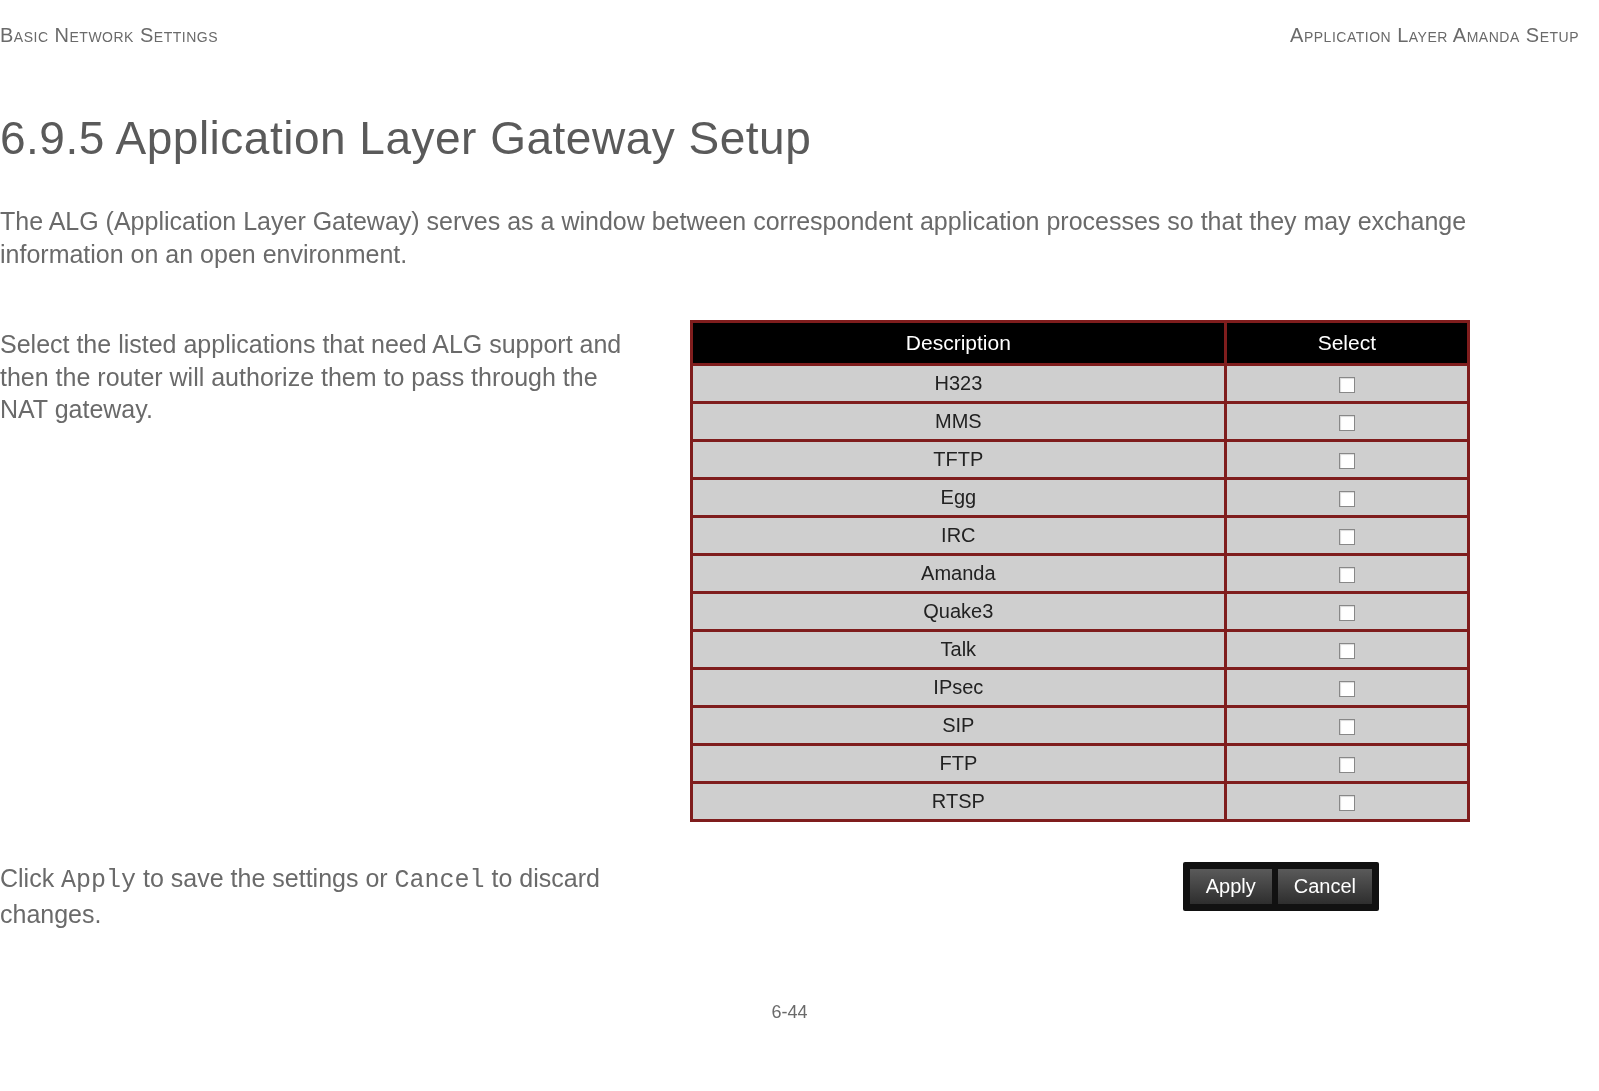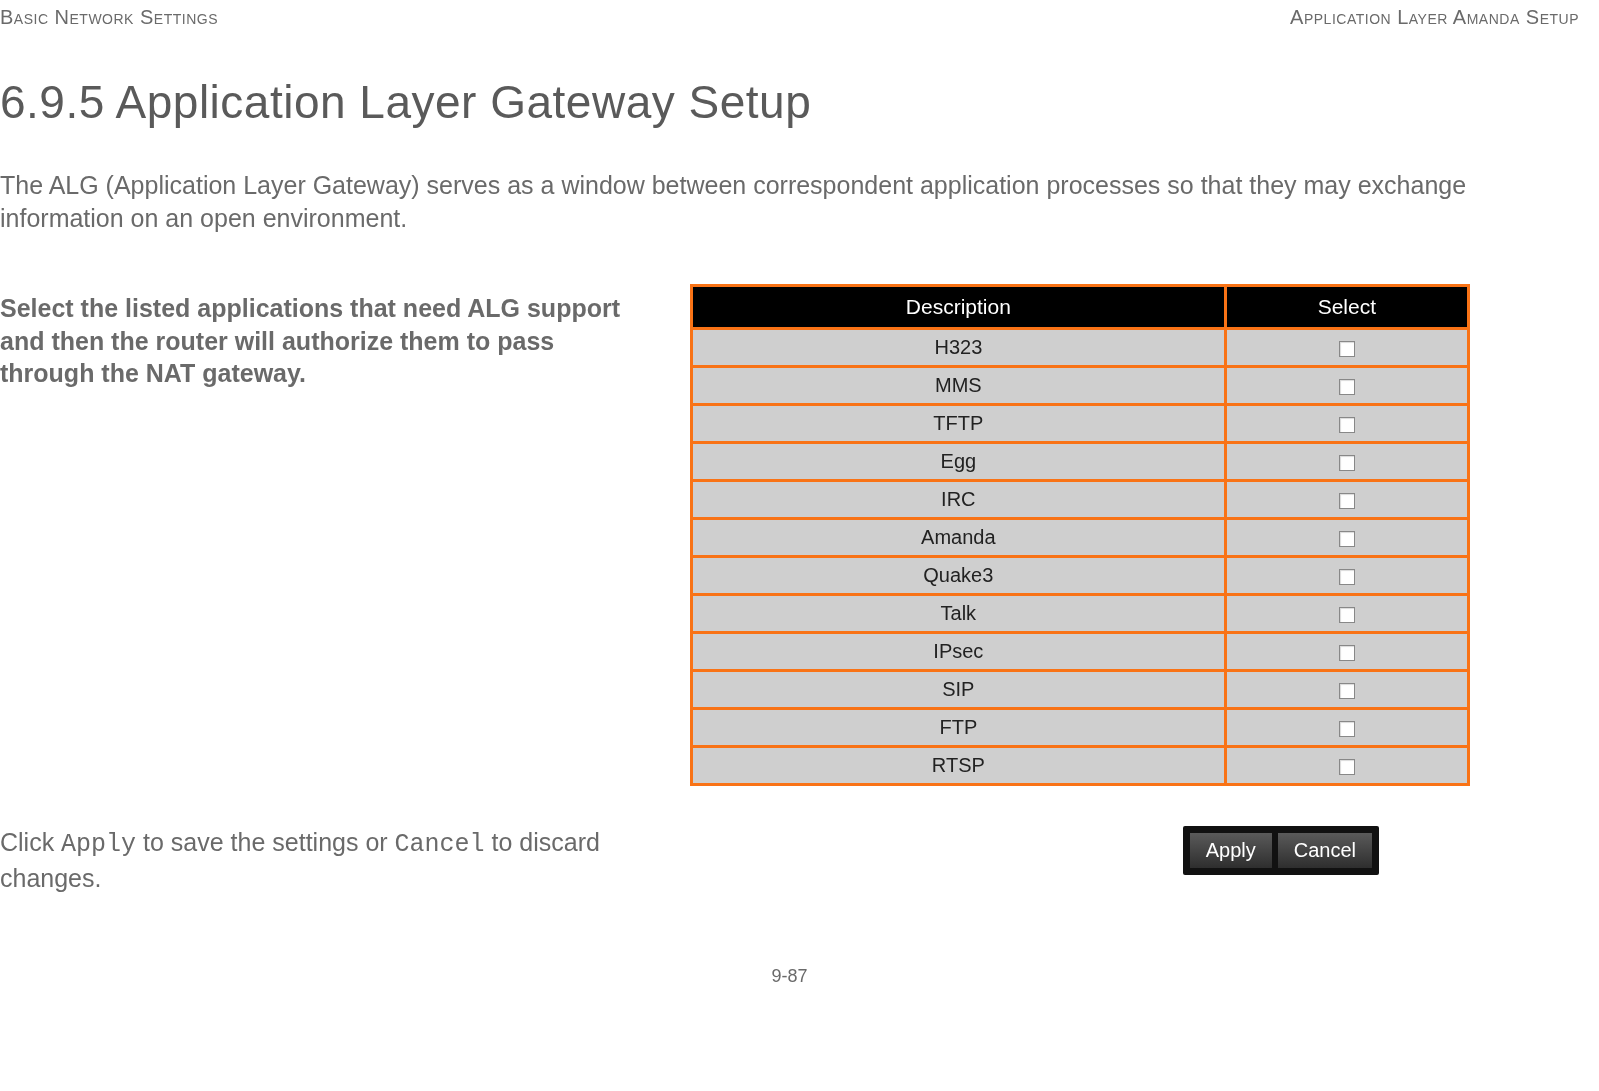--- a/index.html
+++ b/index.html
@@ -6,21 +6,21 @@
     body {
       font-family: Arial, Helvetica, sans-serif;
       background: #fff;
       color: #333;
       width: 1599px;
       padding: 0 20px 60px 0;
     }
     .page-header {
       display: flex;
       justify-content: space-between;
-      padding: 6px 0;
+      padding: 24px 0;
       font-size: 20px;
       font-variant: small-caps;
       letter-spacing: 0.5px;
       color: #6a6a6a;
       font-weight: 400;
     }
     .title {
       font-size: 46px;
       color: #5a5a5a;
       font-weight: 400;
@@ -38,32 +38,31 @@
       display: flex;
       gap: 40px;
       align-items: flex-start;
     }
     .left-text {
       flex: 0 0 650px;
       font-size: 25px;
       color: #6a6a6a;
       line-height: 1.3;
       margin-top: 8px;
-      font-weight: bold;
     }
     .right-panel {
       flex: 1;
       display: flex;
       flex-direction: column;
       align-items: flex-start;
     }
     .alg-table {
       border-collapse: separate;
       border-spacing: 3px;
-      background: #f97316;
+      background: #7f1d1d;
       width: 780px;
     }
     .alg-table th {
       background: #000;
       color: #fff;
       font-weight: 400;
       font-size: 21px;
       padding: 8px 14px;
       text-align: center;
     }
@@ -229,13 +228,13 @@
 <div class="footer-row">
   <div class="footer-text">
     <span>Click </span><span class="mono">Apply</span><span> to save the settings or </span><span class="mono">Cancel</span><span> to discard changes.</span>
   </div>
   <div class="btn-row">
     <div class="btn">Apply</div>
     <div class="btn">Cancel</div>
   </div>
 </div>
 
-<div class="pg-number">9-87</div>
+<div class="pg-number">6-44</div>
 
 </body></html>

